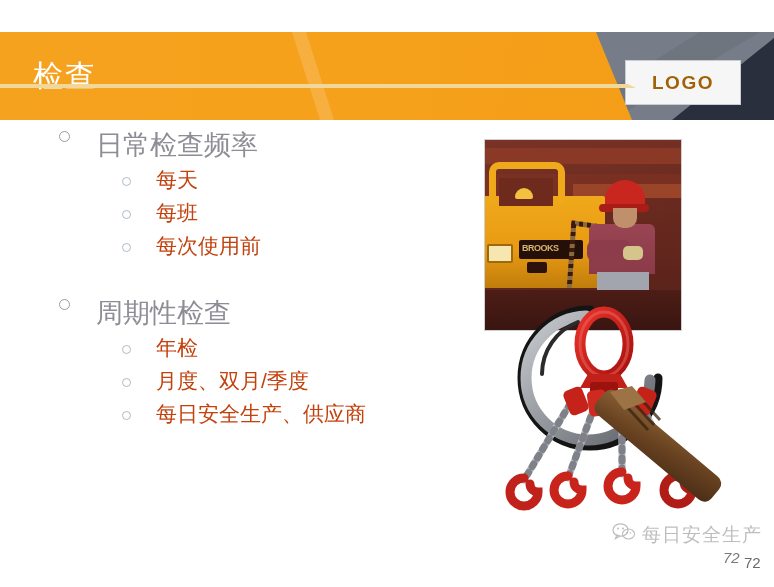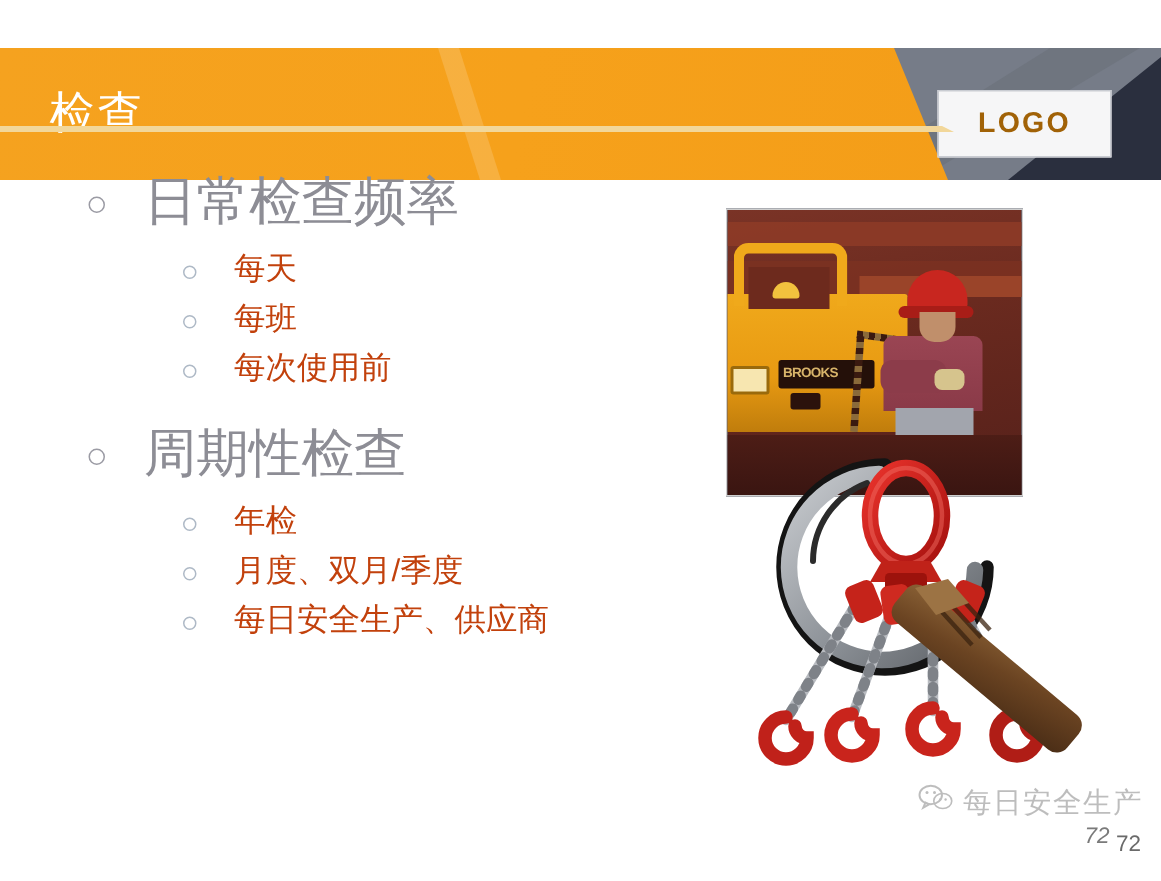--- a/index.html
+++ b/index.html
@@ -131,22 +131,22 @@
     top: 15px;
     width: 11px;
     height: 11px;
     border: 1.6px solid #9b9ba4;
     border-radius: 50%;
     box-sizing: border-box;
   }
   .lvl1 .txt {
     position: absolute;
     left: 96px;
-    top: 0;
-    font-size: 35px;
+    top: 10px;
+    font-size: 27px;
     color: #8d8d95;
     line-height: 38px;
     white-space: nowrap;
   }
 
   .lvl2 {
     position: relative;
     height: 33px;
   }
   .lvl2 .bullet {
@@ -174,21 +174,21 @@
   
   .photo {
     position: absolute;
     left: 484px;
     top: 139px;
     width: 198px;
     height: 192px;
     border: 1px solid #cfcfcf;
     box-sizing: border-box;
     overflow: hidden;
-    background: #0f172a;
+    background: #1d4ed8;
   }
   .ph-bg {
     position: absolute; inset: 0;
     background: linear-gradient(170deg, #7a3326 0%, #6a2a1f 40%, #55201a 100%);
   }
   .ph-beam-a {
     position: absolute; left: 0; top: 8px; width: 198px; height: 16px;
     background: #8d3b27; opacity: .9;
   }
   .ph-beam-b {

